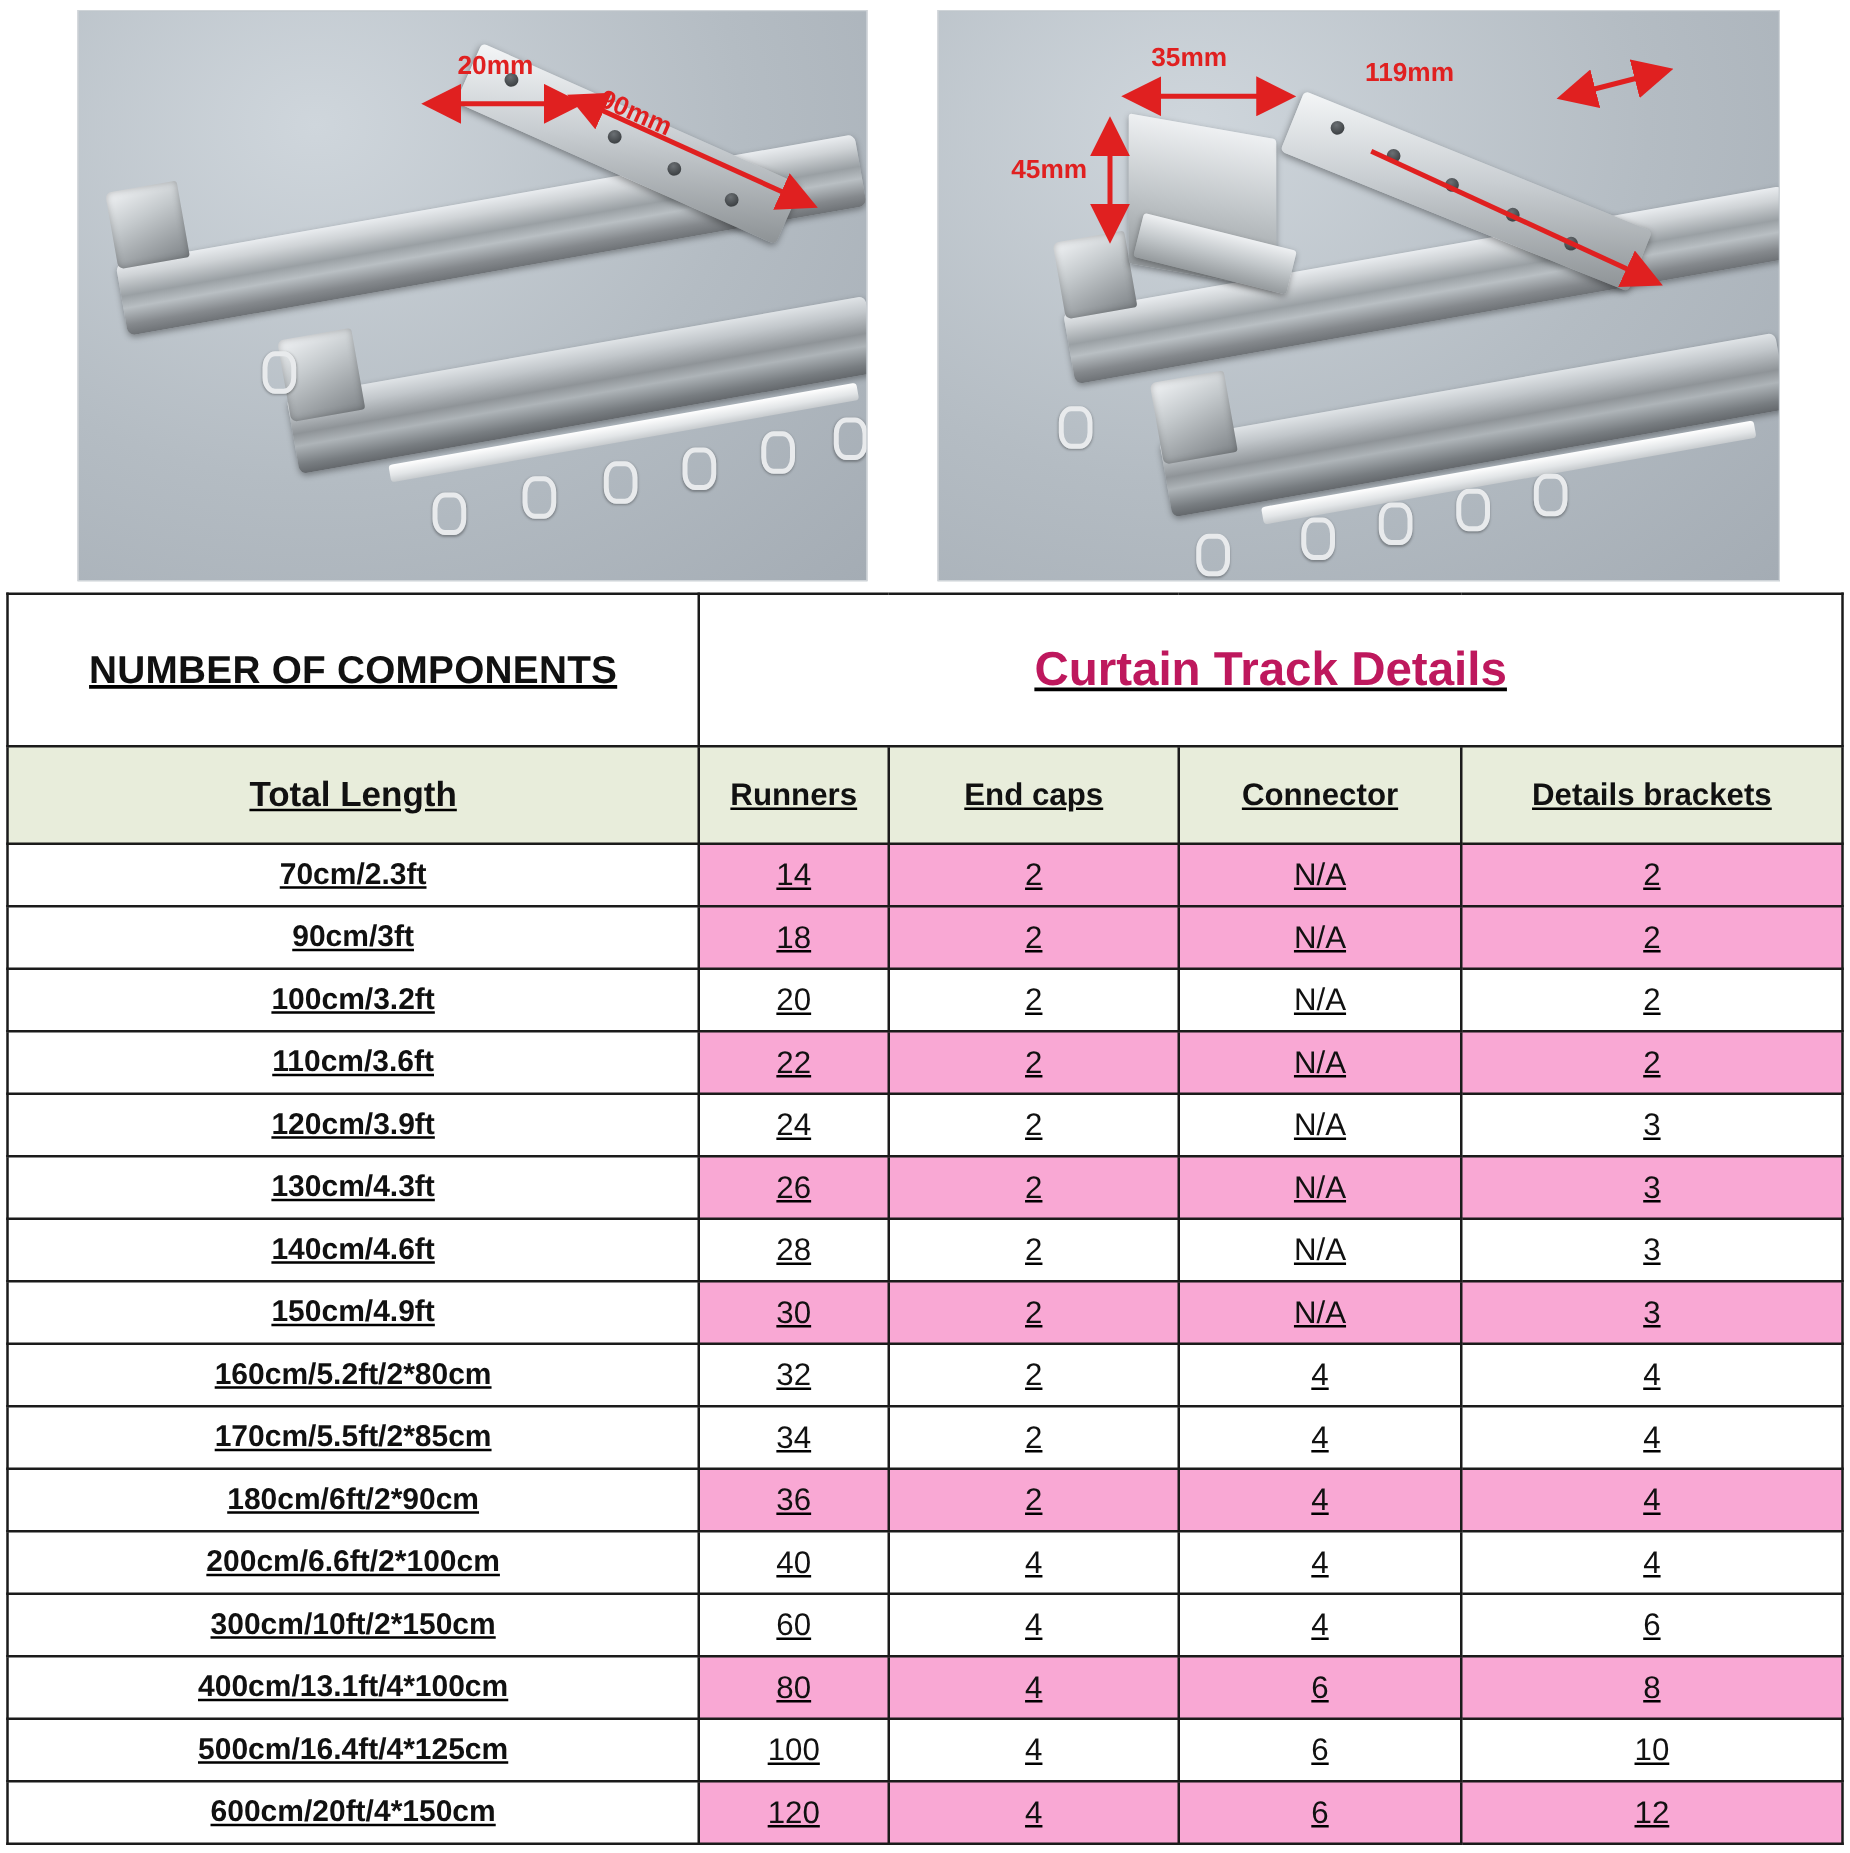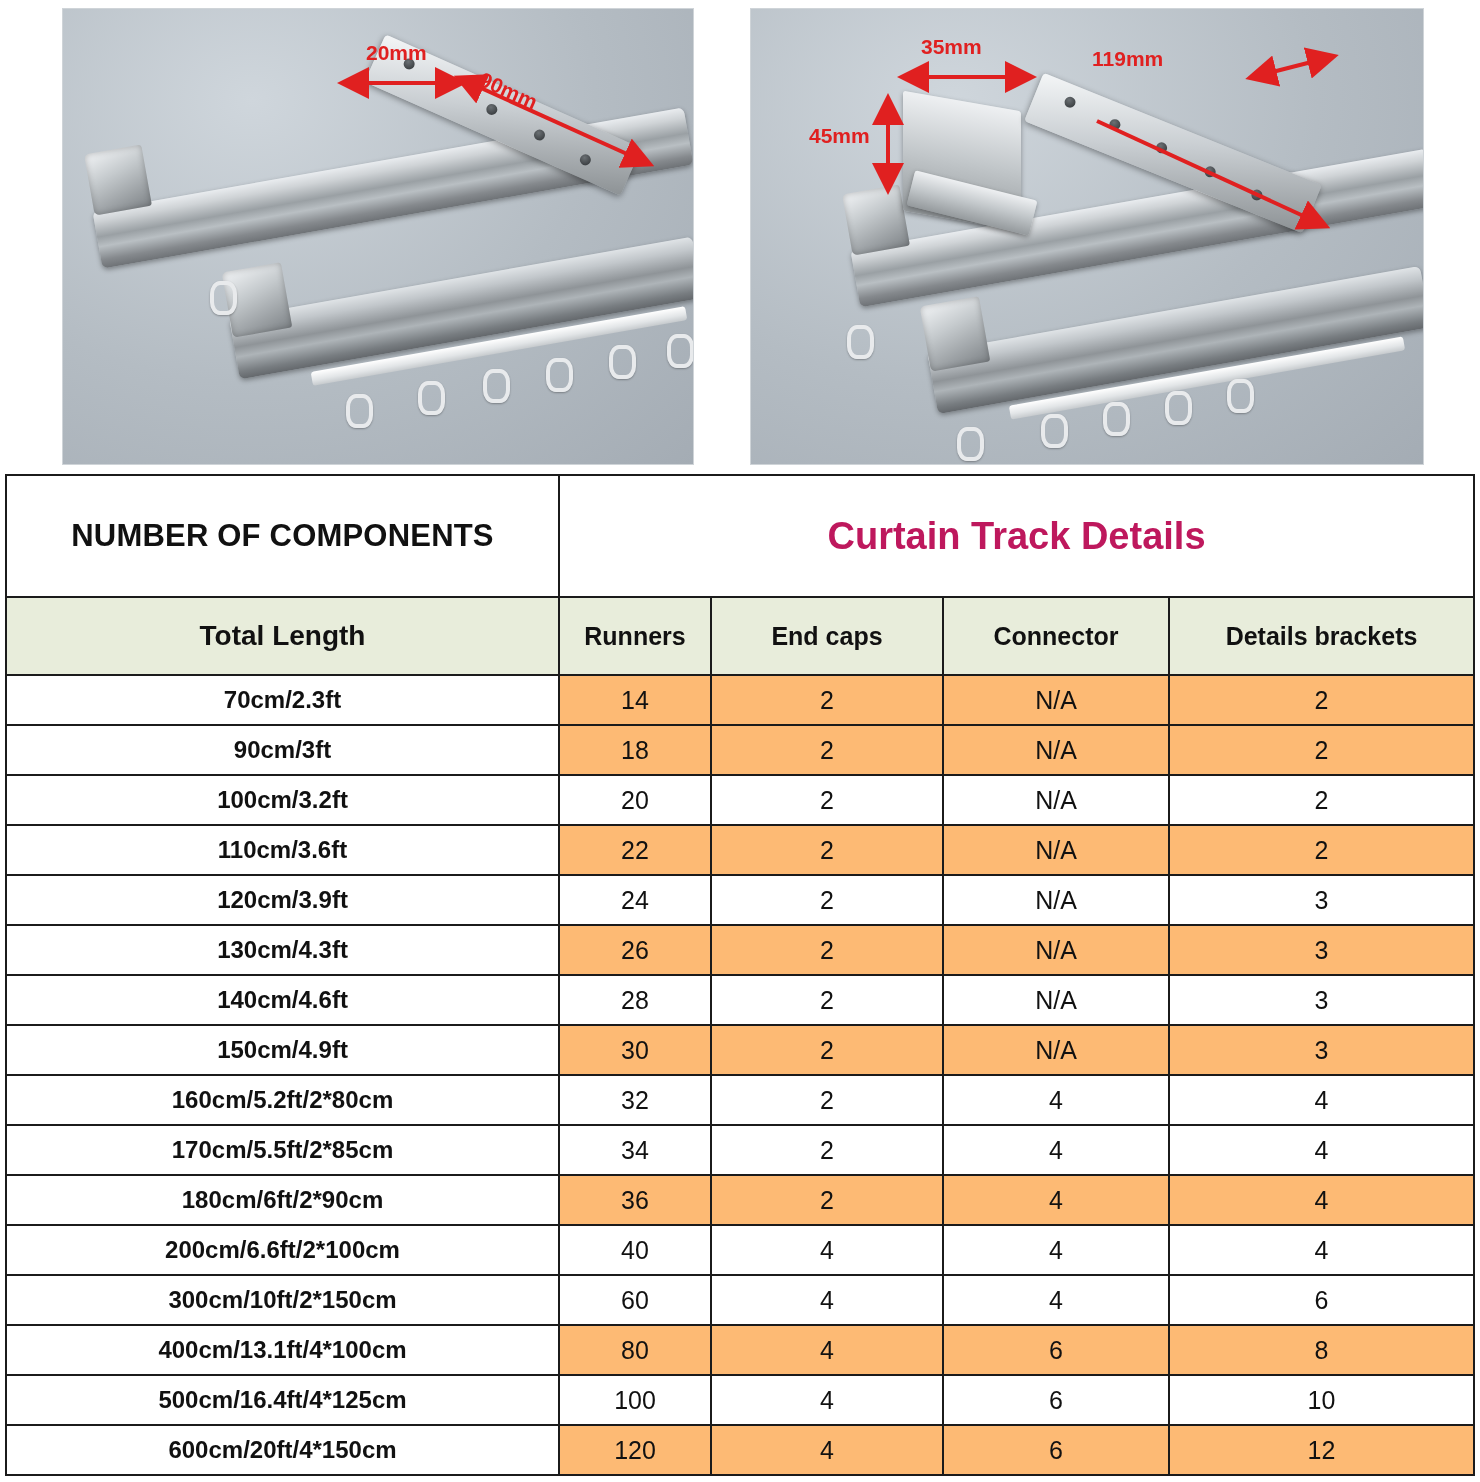--- a/index.html
+++ b/index.html
@@ -118,20 +118,21 @@
     top: 474px;
     width: 1470px;
     height: 1004px;
   }
   table.spec {
     border-collapse: collapse;
     table-layout: fixed;
     width: 1468px;
     height: 1002px;
     background: #fff;
+    text-decoration: underline;
   }
   table.spec td, table.spec th {
     border: 2px solid #1b1b1b;
     text-align: center;
     vertical-align: middle;
     padding: 0;
   }
   .hdr-left {
     font-size: 31px;
     font-weight: 700;
@@ -151,21 +152,21 @@
   .col-head.len { font-size: 28px; }
   .len-cell {
     font-size: 24px;
     font-weight: 700;
     color: #111;
   }
   .num-cell {
     font-size: 25px;
     color: #111;
   }
-  tr.shaded td.val { background: #fdba74; }
+  tr.shaded td.val { background: #f9a8d4; }
   tr.plain td.val { background: #ffffff; }
   td.len-cell { background: #ffffff; }
   .headrow td { background: #e8eddb; }
   .title-row td { background: #ffffff; }
 </style>
 </head>
 <body>
 
 <div class="photos">
 

